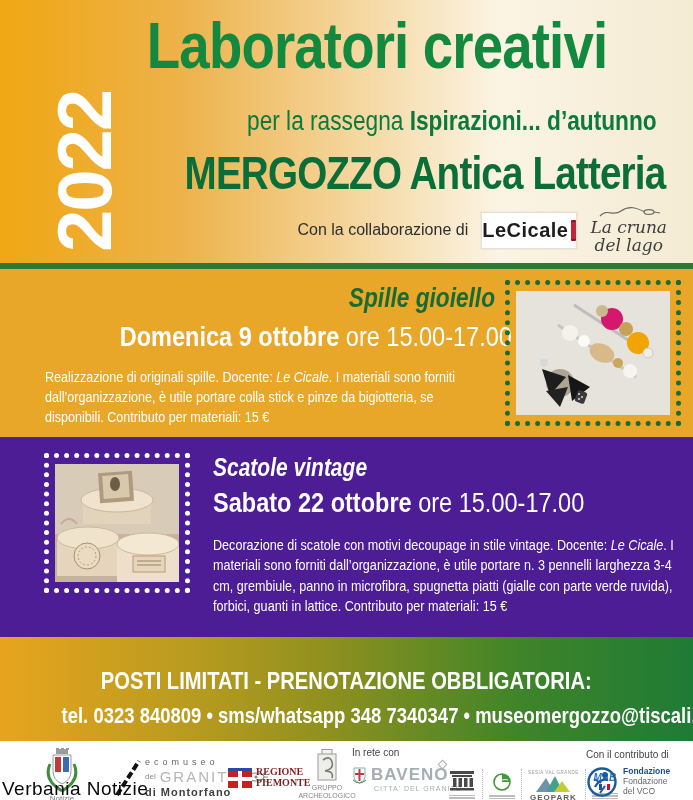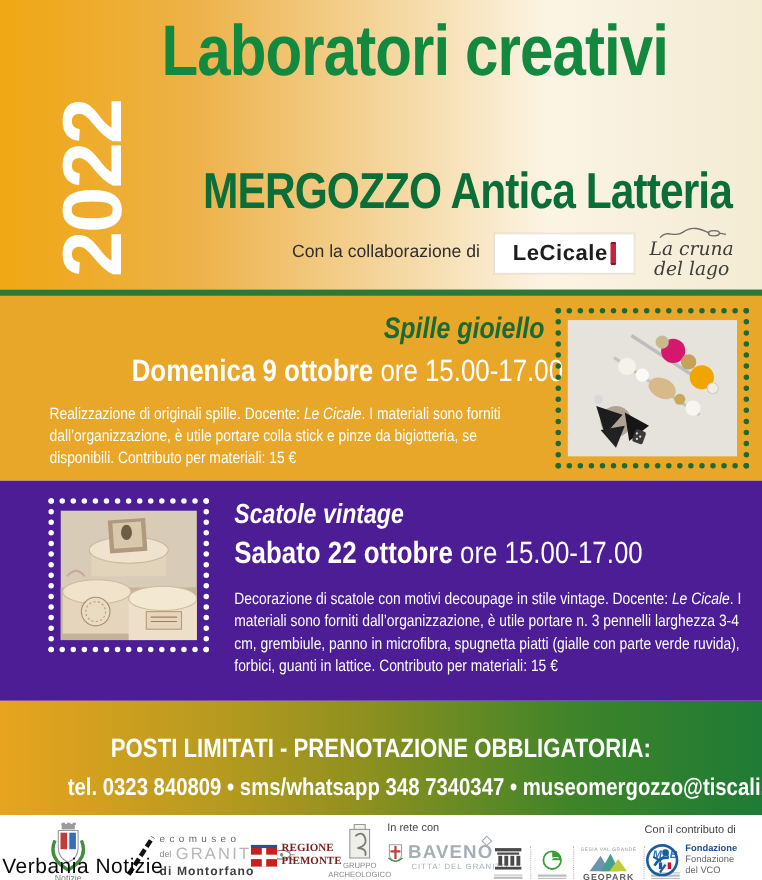--- a/index.html
+++ b/index.html
@@ -19,21 +19,21 @@
     transform:rotate(-90deg);color:#fff;font-size:76px;font-weight:bold;
     line-height:80px;text-align:center;letter-spacing:-2px;}
   .main-title{position:absolute;top:8px;left:0;right:0;text-align:center;
     padding-left:62px;color:#12893F;font-size:65px;font-weight:bold;letter-spacing:-1px;}
   .subtitle{position:absolute;top:106px;right:36px;color:#0B7A3C;font-size:27px;white-space:nowrap;}
   .subtitle .b{font-weight:bold;}
   .venue{position:absolute;top:146px;right:28px;color:#0B6E38;font-size:46px;
     font-weight:bold;white-space:nowrap;letter-spacing:-1px;}
   .collab{position:absolute;top:206px;right:26px;display:flex;align-items:center;gap:13px;}
   .collab-label{color:#2E2E2E;font-size:16px;}
-  .lecicale-box{background:#fff;border:1px solid #e5e0d5;padding:6px 16px;display:flex;
+  .lecicale-box{background:#fff;border:1px solid #e5e0d5;padding:6px 0;display:flex;
     align-items:center;gap:3px;box-shadow:0 0 0 1px rgba(0,0,0,0.03);}
   .lecicale-text{font-size:20px;font-weight:bold;color:#1d1d1d;letter-spacing:0.5px;}
   .spool{width:5px;height:17px;background:#C2263F;border-top:2px solid #8e1527;
     border-bottom:2px solid #8e1527;border-radius:1px;}
   .cruna{display:flex;flex-direction:column;align-items:center;line-height:1.05;}
   .cruna-text{font-family:"DejaVu Serif","Liberation Serif",serif;font-style:italic;
     color:#3d3d3d;font-size:17px;}
 
   
   .bar-green{height:6px;background:#2A7A35;}
@@ -114,20 +114,23 @@
 </head>
 <body>
 
 <div class="poster">
 
   <div class="header">
     <div class="year">2022</div>
     <div class="main-title">
       <span class="cx cx-c">Laboratori creativi</span>
     </div>
+    <div class="subtitle">
+      <span class="cx cx-r"><span>per la rassegna </span><span class="b">Ispirazioni... d’autunno</span></span>
+    </div>
     <div class="venue">
       <span class="cx cx-r">MERGOZZO Antica Latteria</span>
     </div>
     <div class="collab">
       <span class="collab-label">Con la collaborazione di</span>
       <span class="lecicale-box">
         <span class="lecicale-text">LeCicale</span>
         <span class="spool"></span>
       </span>
       <span class="cruna">

